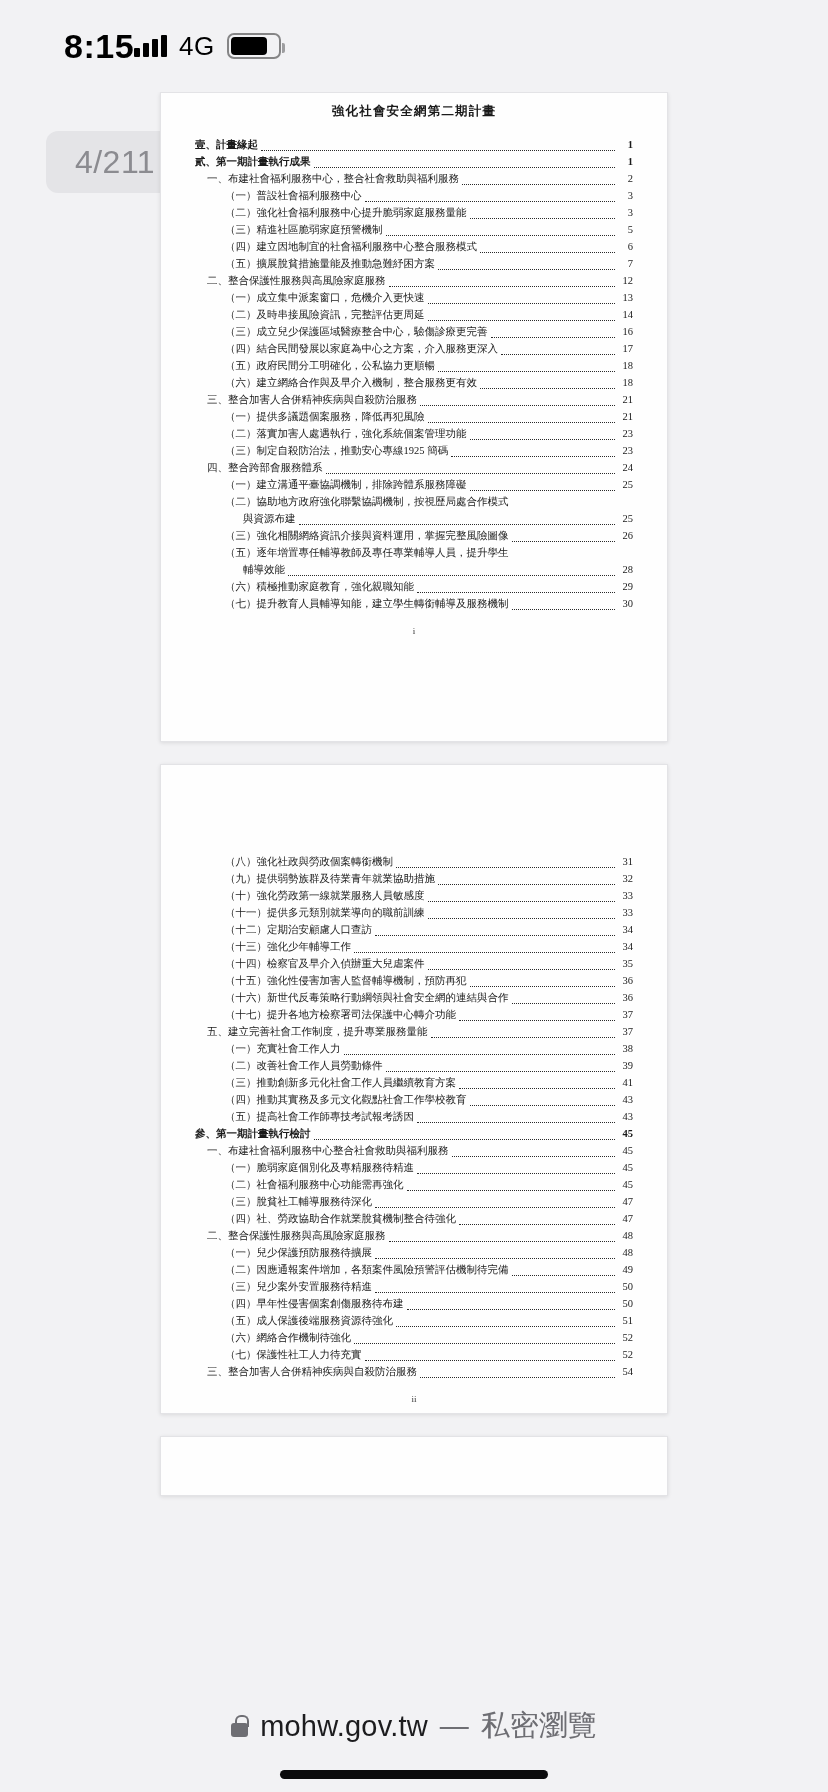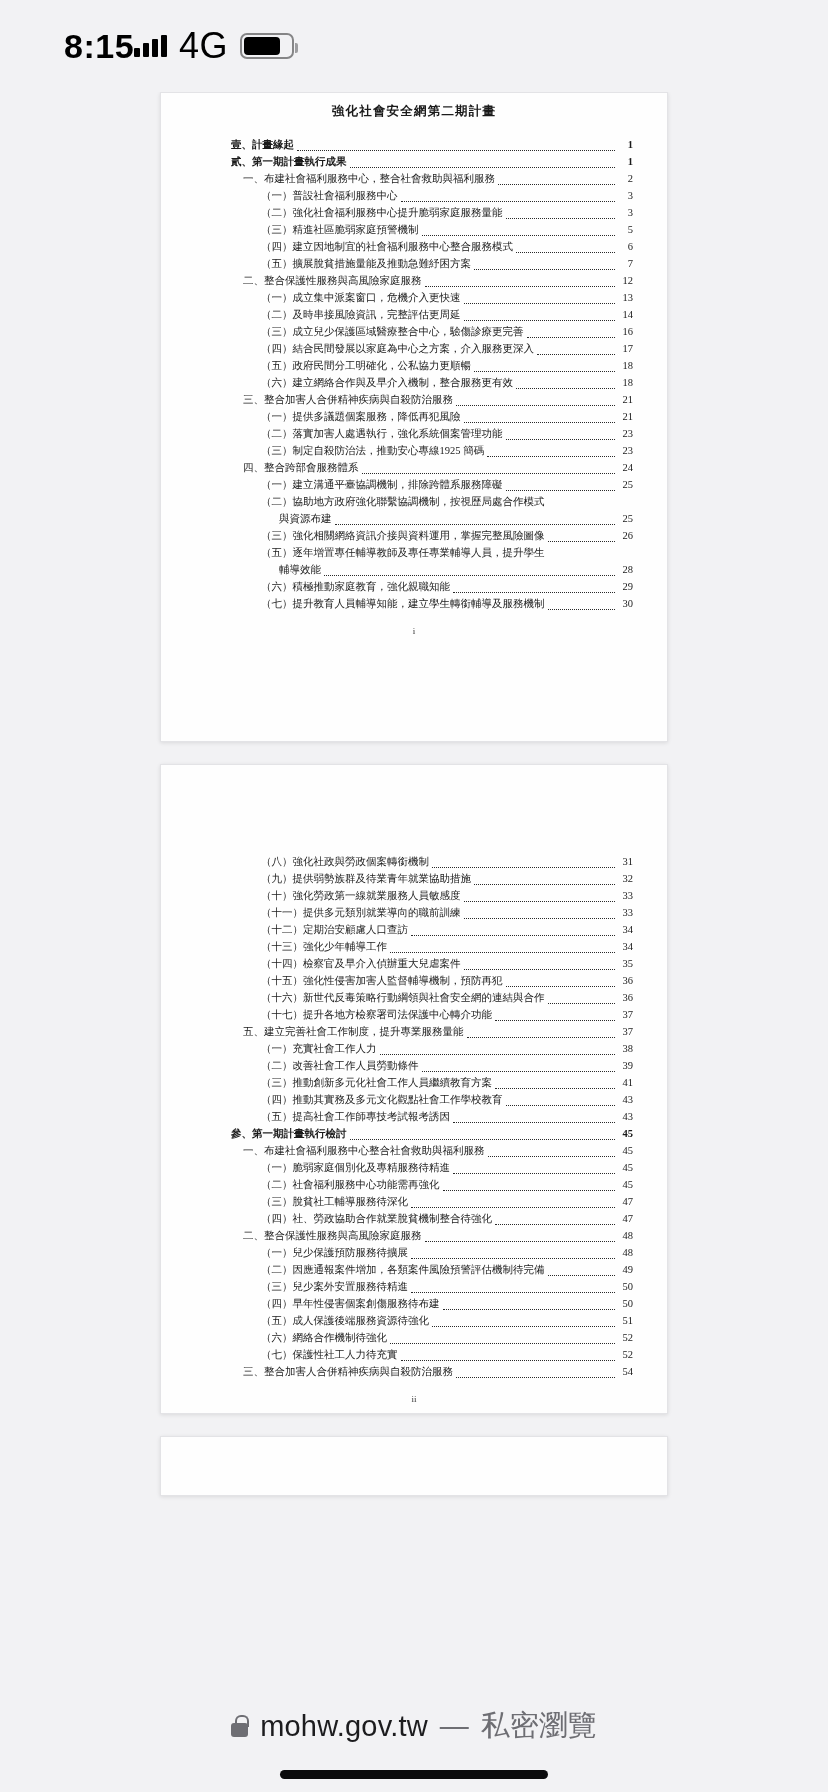--- a/index.html
+++ b/index.html
@@ -28,21 +28,21 @@
   .status-time {
     font-size: 34px; font-weight: 600; letter-spacing: 0.5px;
   }
   .status-right { display: flex; align-items: center; gap: 12px; }
   .signal { display: flex; align-items: flex-end; gap: 3px; height: 22px; }
   .signal i { display: block; width: 6px; background: #000; border-radius: 1px; }
   .signal i:nth-child(1) { height: 9px; }
   .signal i:nth-child(2) { height: 14px; }
   .signal i:nth-child(3) { height: 18px; }
   .signal i:nth-child(4) { height: 22px; }
-  .net-label { font-size: 36px; font-weight: 500; letter-spacing: 0.5px; }
+  .net-label { font-size: 26px; font-weight: 500; letter-spacing: 0.5px; }
   .battery {
     position: relative; width: 54px; height: 26px;
     border: 2px solid rgba(0,0,0,0.45); border-radius: 7px; padding: 2px;
   }
   .battery::after {
     content: ""; position: absolute; right: -6px; top: 8px;
     width: 3px; height: 10px; background: rgba(0,0,0,0.35); border-radius: 0 2px 2px 0;
   }
   .battery > span { display: block; height: 100%; width: 78%; background: #000; border-radius: 4px; }
 
@@ -81,21 +81,20 @@
     font-size: 12.5px;
     font-weight: bold;
     letter-spacing: 1.2px;
     margin-bottom: 16px;
   }
 
   .toc { font-size: 10.5px; line-height: 1.62; }
   .toc-row {
     display: flex; align-items: flex-end;
     white-space: nowrap;
-    margin-left: 36px;
   }
   .toc-row .lbl { flex: 0 0 auto; }
   .toc-row .dots {
     flex: 1 1 auto;
     overflow: hidden;
     margin: 0 2px 2.5px 3px;
     border-bottom: 1.1px dotted #2a2a2a;
     min-width: 8px;
   }
   .toc-row .pg { flex: 0 0 auto; text-align: right; min-width: 16px; }
@@ -148,20 +147,23 @@
           <i></i>
           <i></i>
         </span>
       <span class="net-label">4G</span>
       <span class="battery">
           <span></span>
         </span>
     </div>
   </div>
 
+  <div class="page-pill">
+    <span>4/211</span>
+  </div>
 
   <div class="doc-area">
 
     <div class="sheet first">
       <div class="doc-title">強化社會安全網第二期計畫</div>
       <div class="toc" id="toc-page-1">
           <div class="toc-row lvl0">
             <span class="lbl">壹、計畫緣起</span>
             <span class="dots"></span>
             <span class="pg">1</span>

